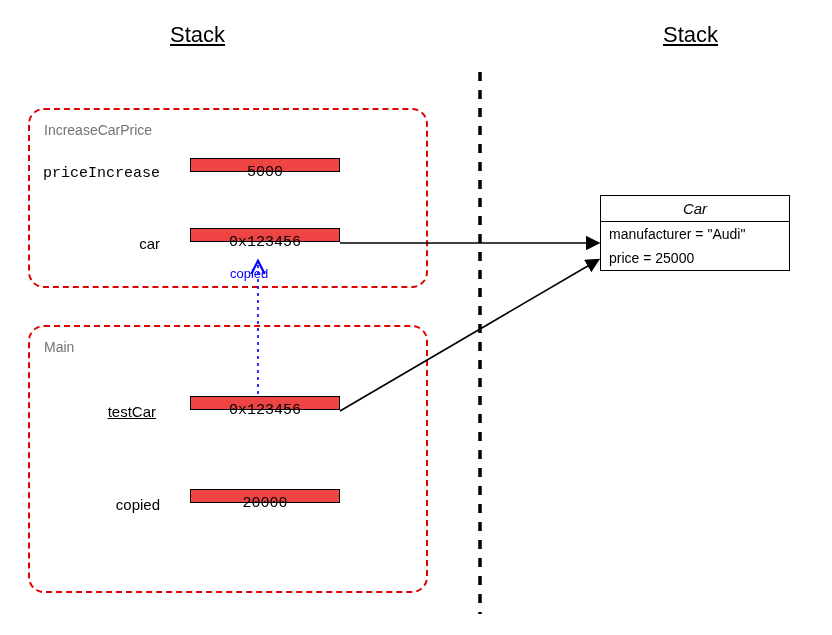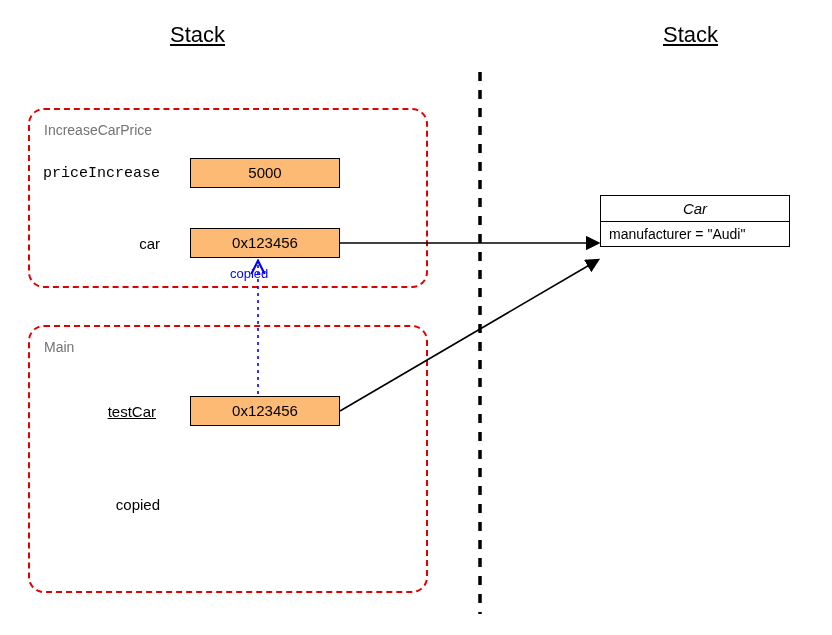--- a/index.html
+++ b/index.html
@@ -35,25 +35,26 @@
   }
   .var-label {
     position: absolute;
     text-align: right;
     width: 120px;
   }
   .var-box {
     position: absolute;
     border: 1px solid #000;
     width: 150px;
-    height: 30px;
+    height: 14px;
     text-align: center;
     line-height: 28px;
     box-sizing: border-box;
-    background: #fdba74;
+    background: #ef4444;
+    font-family: Liberation Mono, monospace;
   }
   .heap-box {
     position: absolute;
     border: 1.5px solid #000;
     width: 190px;
     box-sizing: border-box;
     background: #fff;
   }
   .heap-title {
     border-bottom: 1.5px solid #000;
@@ -98,24 +99,26 @@
   <div class="copied-label" style="left:230px; top:266px;">copied</div>
 
   <div class="frame" style="left:28px; top:325px; width:400px; height:268px;">
     <div class="frame-label" style="left:14px; top:12px;">Main</div>
   </div>
 
   <div class="var-label" style="left:36px; top:403px;text-decoration:underline;">testCar</div>
   <div class="var-box" style="left:190px; top:396px;">0x123456</div>
 
   <div class="var-label" style="left:40px; top:496px;">copied</div>
+  <div class="var-box" style="left:190px; top:489px;">20000</div>
 
   <div class="heap-box" style="left:600px; top:195px;">
     <div class="heap-title">Car</div>
     <div class="heap-field">manufacturer = "Audi"</div>
+    <div class="heap-field">price = 25000</div>
   </div>
 
   <svg class="overlay">
     <defs>
       <marker id="arrow-black" viewBox="0 0 12 12" refX="10" refY="6" markerWidth="9" markerHeight="9" orient="auto-start-reverse">
         <path d="M 0 0 L 12 6 L 0 12 z" fill="#000"></path>
       </marker>
       <marker id="arrow-blue-open" viewBox="0 0 12 12" refX="10" refY="6" markerWidth="10" markerHeight="10" orient="auto-start-reverse">
         <path d="M 1 1 L 11 6 L 1 11" fill="none" stroke="#0000ff" stroke-width="1.6"></path>
       </marker>

